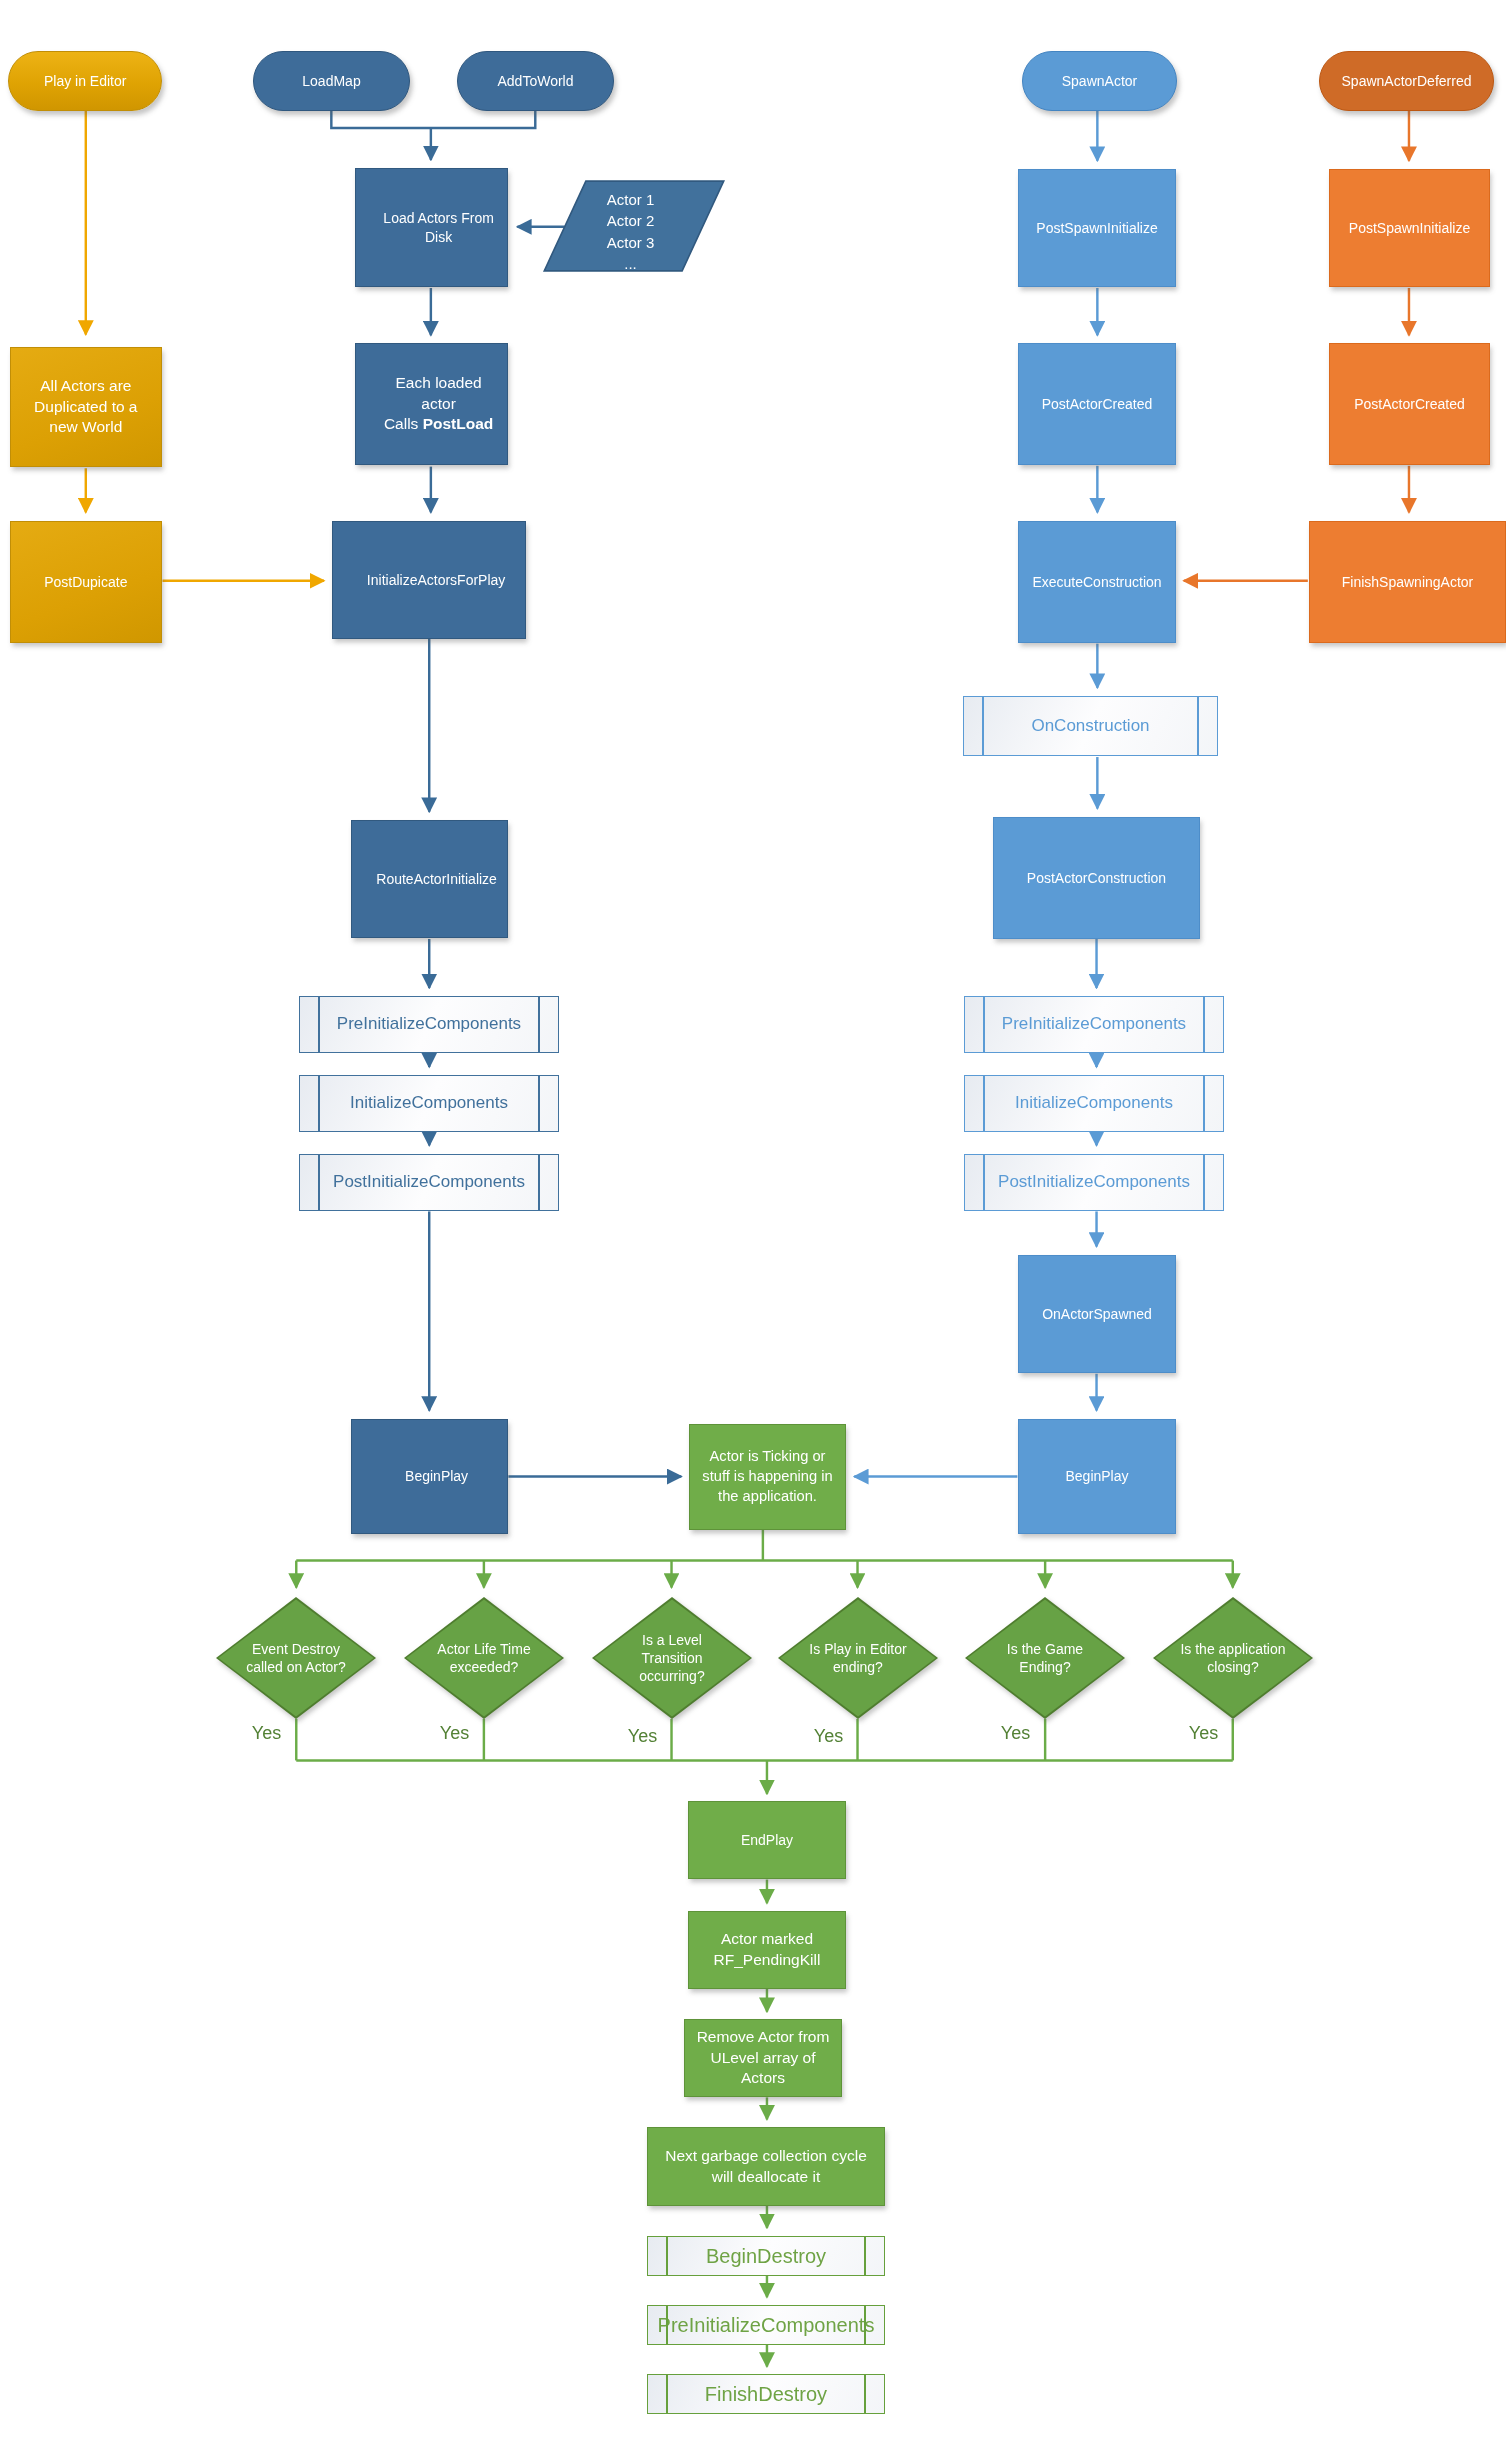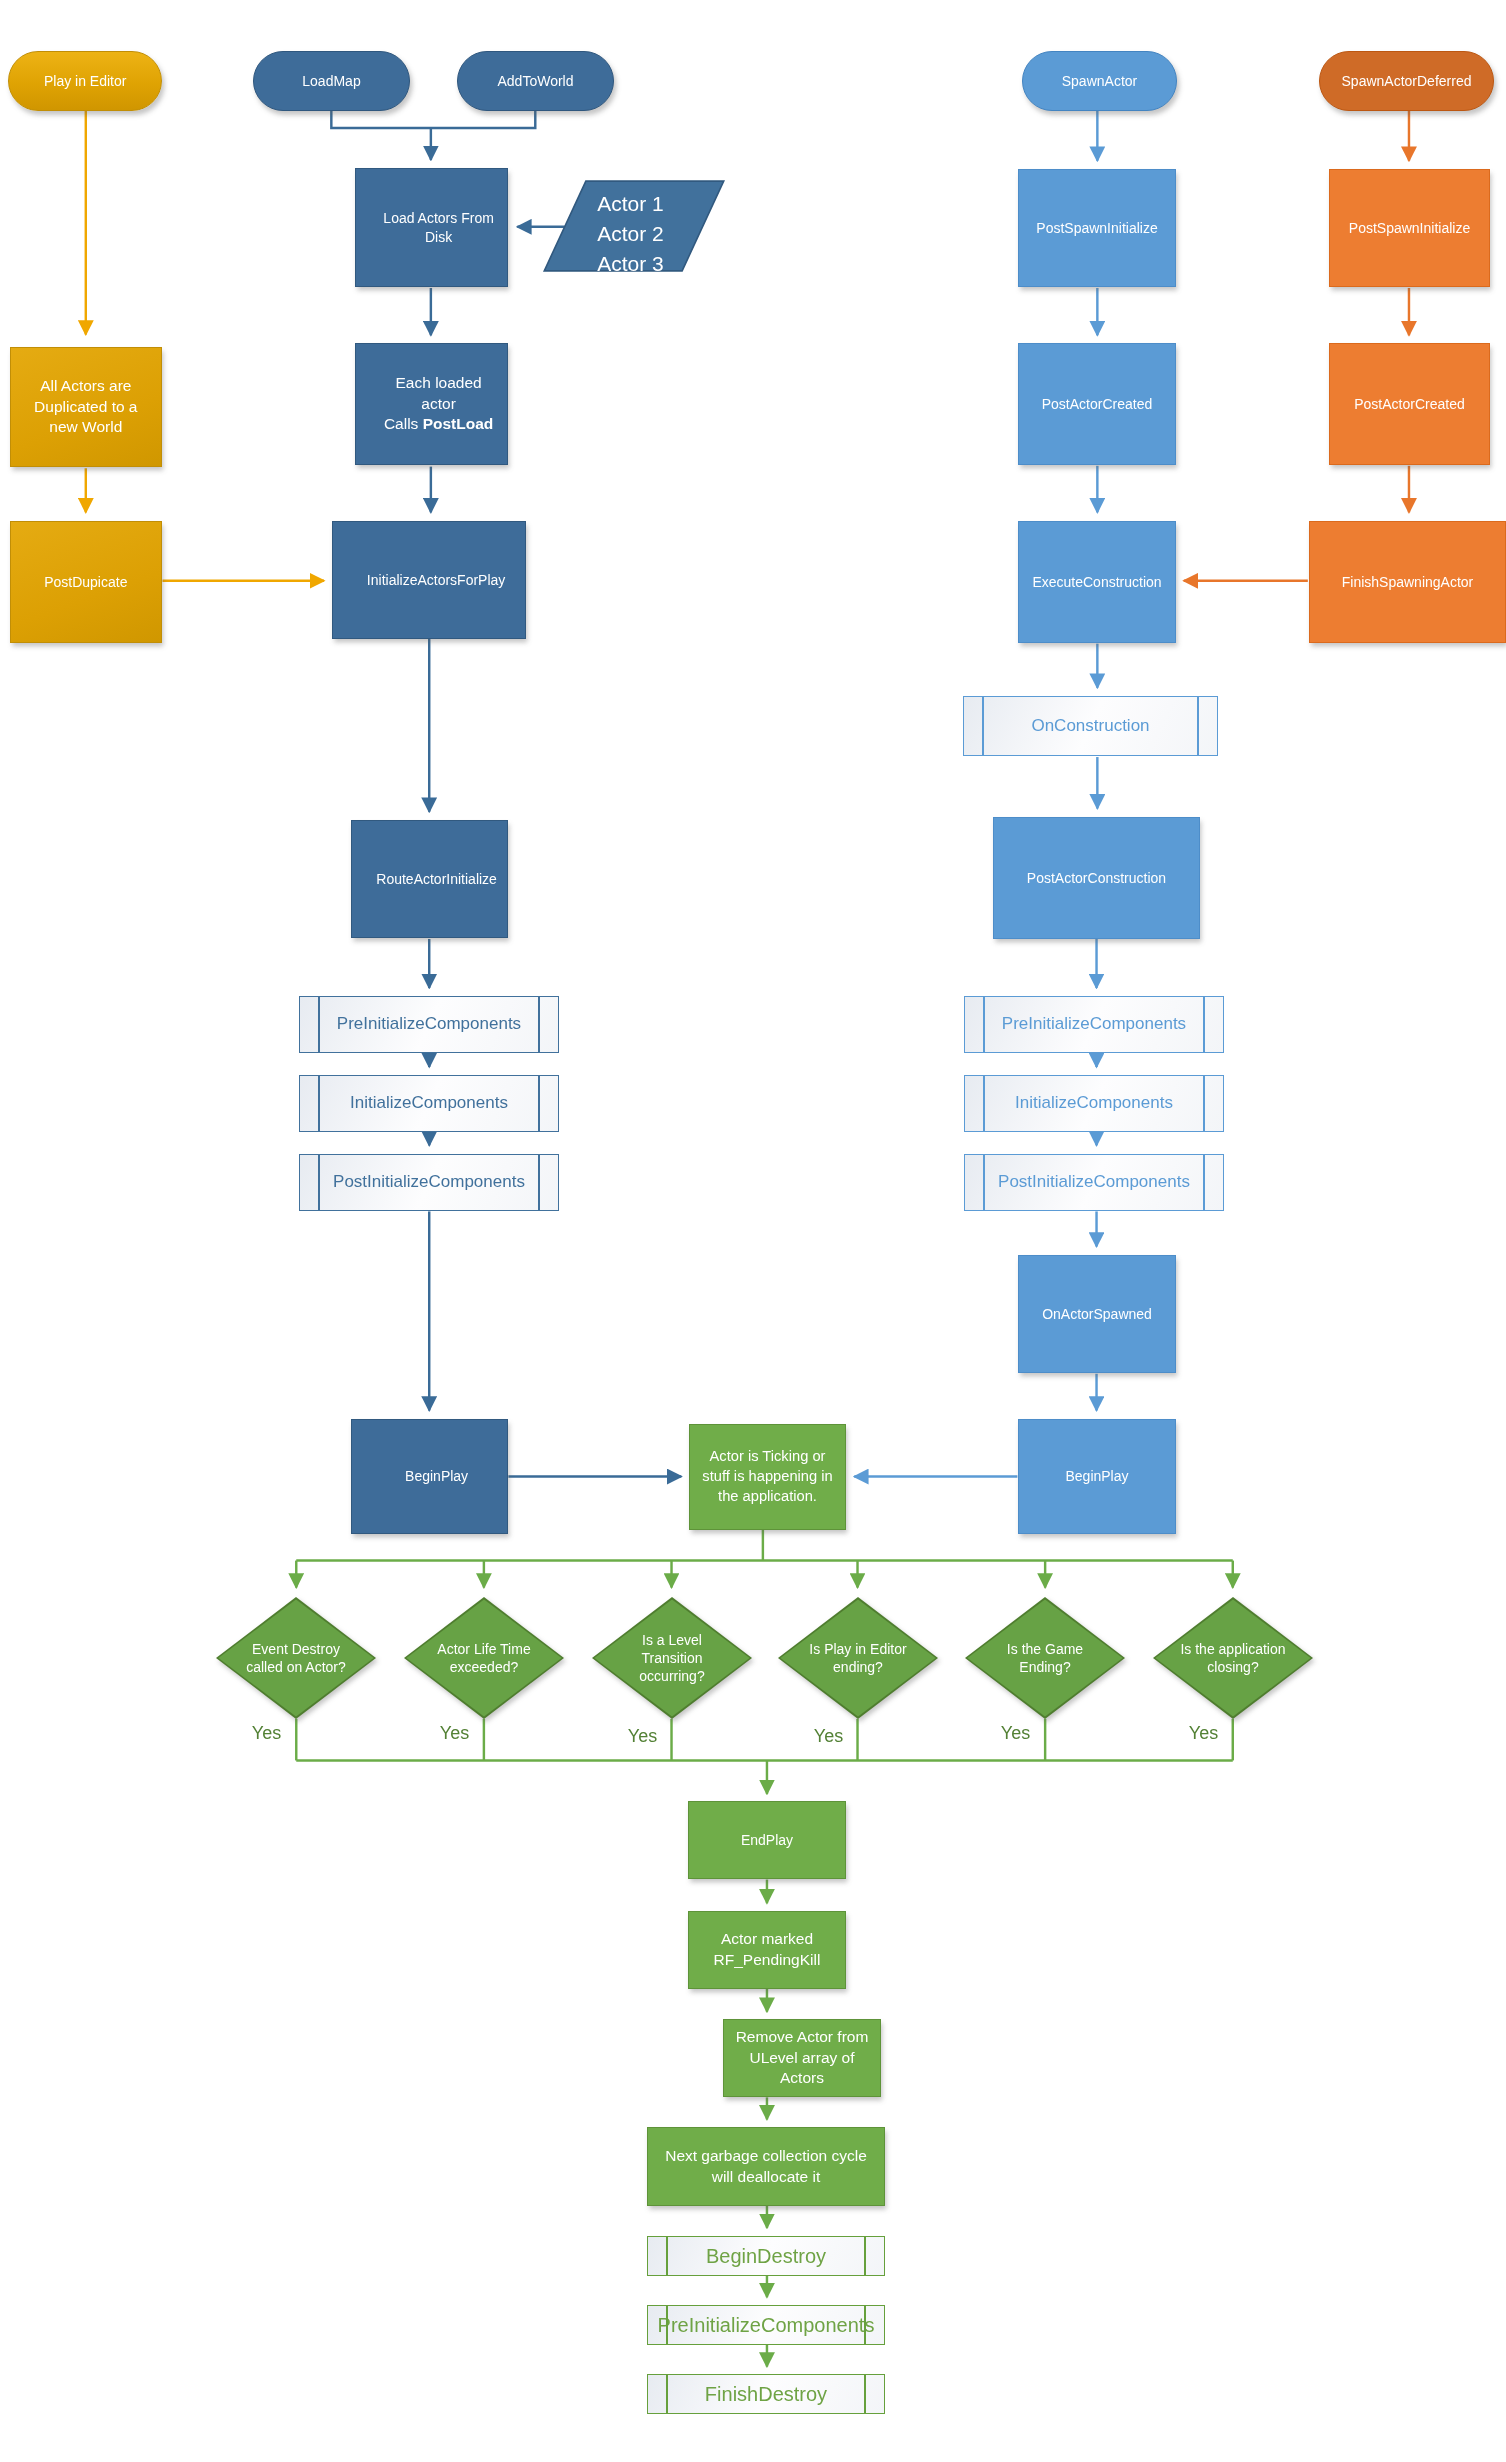--- a/index.html
+++ b/index.html
@@ -44,21 +44,21 @@
       clip-path:polygon(50% 0,100% 50%,50% 100%,0 50%);}
   .diamond-fill{position:absolute;inset:2.4px;background:#67A245;
       clip-path:polygon(50% 0,100% 50%,50% 100%,0 50%);}
   .diamond-label{position:absolute;inset:0;display:flex;align-items:center;justify-content:center;
       color:#fff;font-size:14px;line-height:1.3;text-align:center;padding:6.5px 24.5px;box-sizing:border-box;}
 
   .yes{position:absolute;width:49px;color:#538135;font-size:18px;text-align:center;}
 
   .multi{font-size:15.5px;}
   .small-multi{font-size:14.7px;}
-  .para-text{position:absolute;left:565px;top:189px;width:131px;color:#fff;font-size:21px;
+  .para-text{position:absolute;left:565px;top:189px;width:131px;color:#fff;font-size:15px;
       line-height:1.42;text-align:center;}
   .para-text span{display:block;}
   .b{font-weight:bold;}
 </style>
 </head>
 <body>
 
 <div id="canvas">
 
   <svg id="wires" viewBox="0 0 1847 3018" xmlns="http://www.w3.org/2000/svg">
@@ -289,21 +289,21 @@
   <div class="yes" style="left:804px;top:1726px">Yes</div>
   <div class="yes" style="left:991px;top:1723px">Yes</div>
   <div class="yes" style="left:1179px;top:1723px">Yes</div>
 
   <div class="node green shadow" style="left:688px;top:1801px;width:158px;height:78px">
     <span>EndPlay</span>
   </div>
   <div class="node green shadow multi" style="left:688px;top:1911px;width:158px;height:78px">
     <span>Actor marked RF_PendingKill</span>
   </div>
-  <div class="node green shadow multi" style="left:723px;top:2019px;width:158px;height:78px">
+  <div class="node green shadow multi" style="left:684px;top:2019px;width:158px;height:78px">
     <span>Remove Actor from ULevel array of Actors</span>
   </div>
   <div class="node green shadow multi" style="left:647px;top:2127px;width:238px;height:79px">
     <span>Next garbage collection cycle will deallocate it</span>
   </div>
   <div class="node subr subr-green" style="left:647px;top:2236px;width:238px;height:40px">
     <span>BeginDestroy</span>
   </div>
   <div class="node subr subr-green" style="left:647px;top:2305px;width:238px;height:40px">
     <span>PreInitializeComponents</span>

